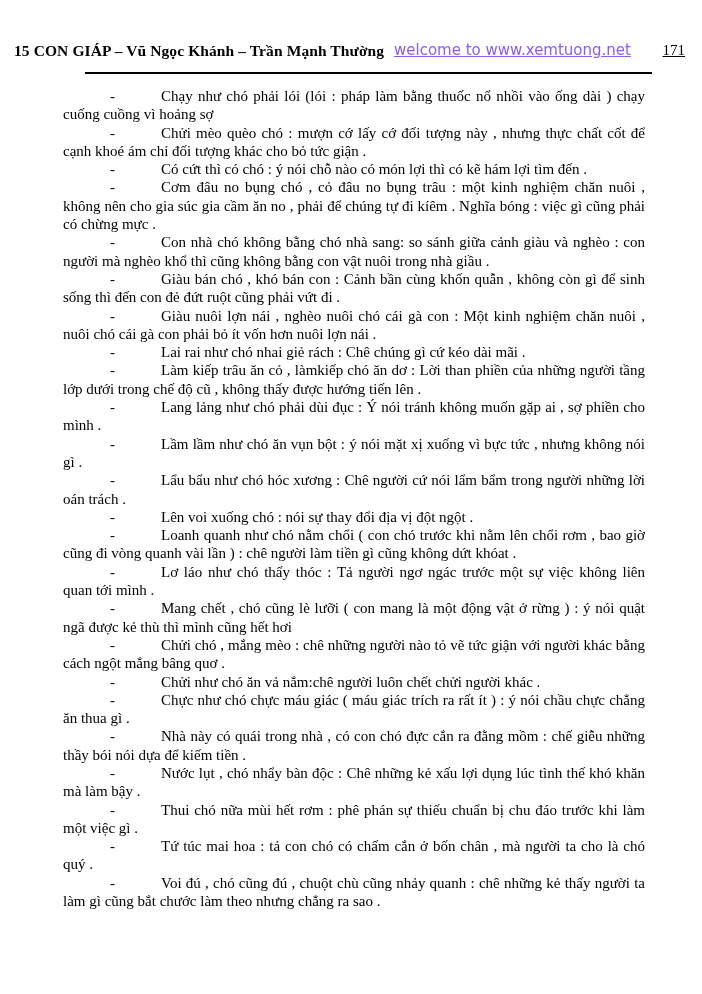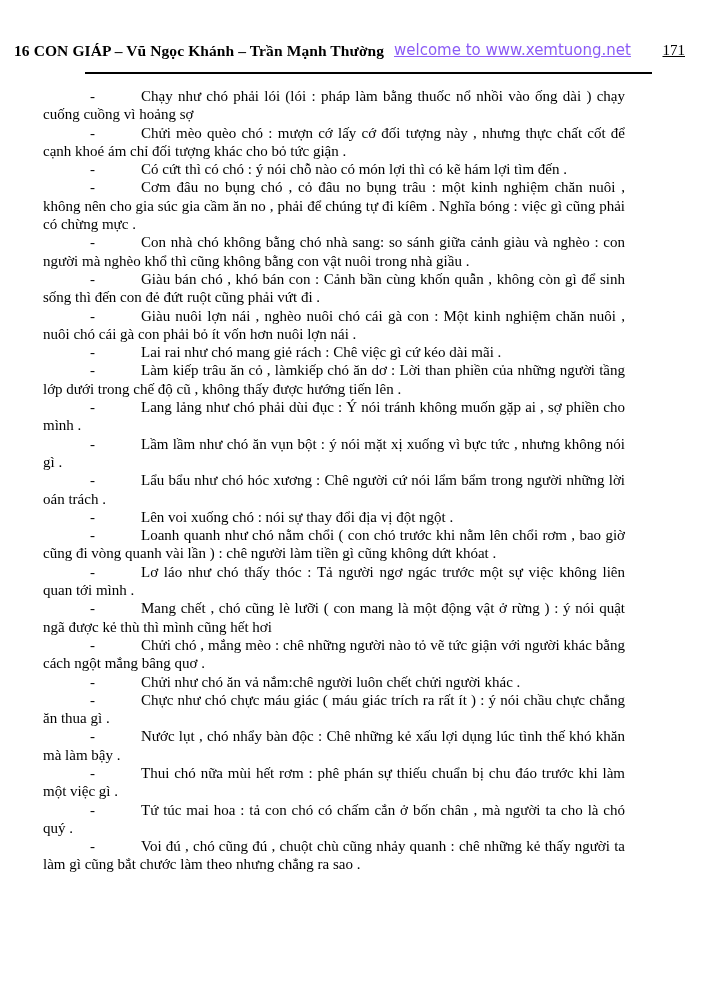--- a/index.html
+++ b/index.html
@@ -48,63 +48,64 @@
   }
   .header-rule {
     position: absolute;
     left: 85px;
     top: 72px;
     width: 567px;
     height: 0;
     border-top: 2px solid #000000;
   }
   .content {
-    margin: 14px 0 0 43px;
+    margin: 14px 0 0 63px;
     width: 582px;
     font-size: 15px;
     line-height: 18.3px;
     text-align: justify;
   }
   p.entry {
     margin: 0;
     padding: 0;
   }
   .dash {
     display: inline-block;
     margin-left: 47px;
     width: 51px;
   }
 </style>
 </head>
 <body>
 
 <div class="header">
-  <span class="book-title">16 CON GIÁP – Vũ Ngọc Khánh – Trần Mạnh Thường</span>
+  <span class="book-title">15 CON GIÁP – Vũ Ngọc Khánh – Trần Mạnh Thường</span>
   <span class="site-link">welcome to www.xemtuong.net</span>
   <span class="page-number">171</span>
   <div class="header-rule"></div>
 </div>
 
 <main class="content" id="entries">
     <p class="entry"><span class="dash">-</span><span>Chạy như chó phải lói (lói : pháp làm bằng thuốc nổ nhồi vào ống dài ) chạy cuống cuồng vì hoảng sợ</span></p>
     <p class="entry"><span class="dash">-</span><span>Chửi mèo quèo chó : mượn cớ lấy cớ đối tượng này , nhưng thực chất cốt để cạnh khoé ám chỉ đối tượng khác cho bỏ tức giận .</span></p>
     <p class="entry"><span class="dash">-</span><span>Có cứt thì có chó : ý nói chỗ nào có món lợi thì có kẽ hám lợi  tìm đến .</span></p>
     <p class="entry"><span class="dash">-</span><span>Cơm đâu no bụng chó , cỏ đâu no bụng trâu : một kinh nghiệm chăn nuôi , không nên cho gia súc gia cầm ăn no , phải để chúng tự đi kíêm . Nghĩa bóng : việc gì cũng phải có chừng mực .</span></p>
     <p class="entry"><span class="dash">-</span><span>Con nhà chó không bằng chó nhà sang: so sánh giữa cảnh giàu và nghèo : con người mà nghèo khổ thì cũng không bằng con vật nuôi trong nhà giầu .</span></p>
     <p class="entry"><span class="dash">-</span><span>Giàu bán chó , khó bán con  : Cảnh bần cùng khốn quẫn , không còn gì để sinh sống thì đến con đẻ đứt ruột cũng phải vứt đi .</span></p>
     <p class="entry"><span class="dash">-</span><span>Giàu nuôi lợn nái , nghèo nuôi chó cái gà con : Một kinh nghiệm chăn nuôi , nuôi chó cái gà con phải bỏ ít vốn hơn nuôi lợn nái .</span></p>
-    <p class="entry"><span class="dash">-</span><span>Lai rai như chó mang giẻ rách : Chê việc gì cứ kéo dài mãi .</span></p>
+    <p class="entry"><span class="dash">-</span><span>Lai rai như chó nhai giẻ rách : Chê chúng gì cứ kéo dài mãi .</span></p>
     <p class="entry"><span class="dash">-</span><span>Làm kiếp trâu ăn cỏ , làmkiếp chó ăn dơ : Lời than phiền của những người tầng lớp dưới trong chế độ cũ , không thấy được hướng tiến lên .</span></p>
     <p class="entry"><span class="dash">-</span><span>Lang lảng như chó phải dùi đục : Ý nói tránh không muốn gặp ai , sợ phiền cho mình .</span></p>
     <p class="entry"><span class="dash">-</span><span>Lầm lầm như chó ăn vụn bột : ý nói mặt xị xuống vì bực tức , nhưng không nói gì .</span></p>
     <p class="entry"><span class="dash">-</span><span>Lẩu bẩu như chó hóc xương : Chê người cứ nói lẩm bẩm trong người những lời oán trách .</span></p>
     <p class="entry"><span class="dash">-</span><span>Lên voi xuống chó : nói sự thay đổi địa vị đột ngột .</span></p>
     <p class="entry"><span class="dash">-</span><span>Loanh quanh như chó nằm chổi ( con chó trước khi nằm lên chổi rơm , bao giờ cũng đi vòng quanh vài lần ) : chê người làm tiền gì cũng không dứt khóat .</span></p>
     <p class="entry"><span class="dash">-</span><span>Lơ láo như chó thấy thóc : Tả người ngơ ngác trước một sự việc không liên quan tới mình .</span></p>
     <p class="entry"><span class="dash">-</span><span>Mang chết , chó cũng lè lưỡi ( con mang là một động vật ở rừng ) : ý nói quật ngã được kẻ thù thì mình cũng hết hơi</span></p>
     <p class="entry"><span class="dash">-</span><span>Chửi chó , mắng mèo : chê những người nào tỏ vẽ tức giận với người khác bằng cách ngột mắng bâng quơ .</span></p>
     <p class="entry"><span class="dash">-</span><span>Chửi như chó ăn vả nắm:chê người luôn chết chửi người khác .</span></p>
     <p class="entry"><span class="dash">-</span><span>Chực như chó chực máu giác ( máu giác trích ra rất ít ) : ý nói chầu chực chẳng ăn thua gì .</span></p>
+    <p class="entry"><span class="dash">-</span><span>Nhà này có quái trong nhà , có con chó đực cắn ra đằng mồm : chế giễu những thầy bói nói dựa để kiếm tiền .</span></p>
     <p class="entry"><span class="dash">-</span><span>Nước lụt , chó nhẩy bàn độc : Chê những kẻ xấu lợi dụng lúc tình thế khó khăn mà làm bậy .</span></p>
     <p class="entry"><span class="dash">-</span><span>Thui chó nữa mùi hết rơm : phê phán sự thiếu chuẩn bị chu đáo trước khi làm một việc gì .</span></p>
     <p class="entry"><span class="dash">-</span><span>Tứ túc mai hoa : tả con chó có chấm cắn ở bốn chân , mà người ta cho là chó quý .</span></p>
     <p class="entry"><span class="dash">-</span><span>Voi đú , chó cũng đú , chuột chù cũng nhảy quanh : chê những kẻ thấy người ta làm gì cũng bắt chước làm theo nhưng chẳng ra sao .</span></p>
   </main>
 
 </body></html>

